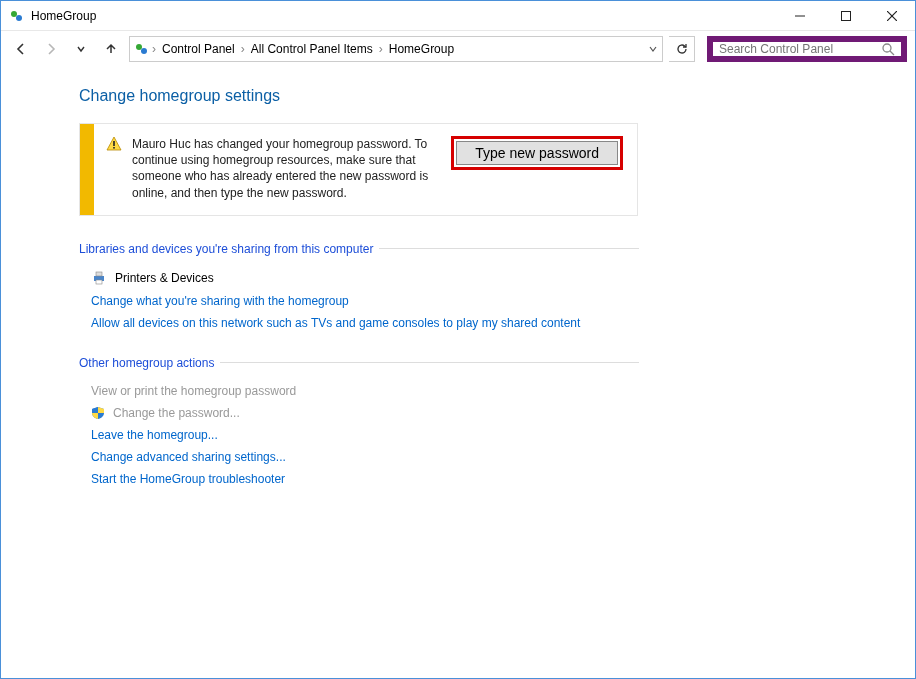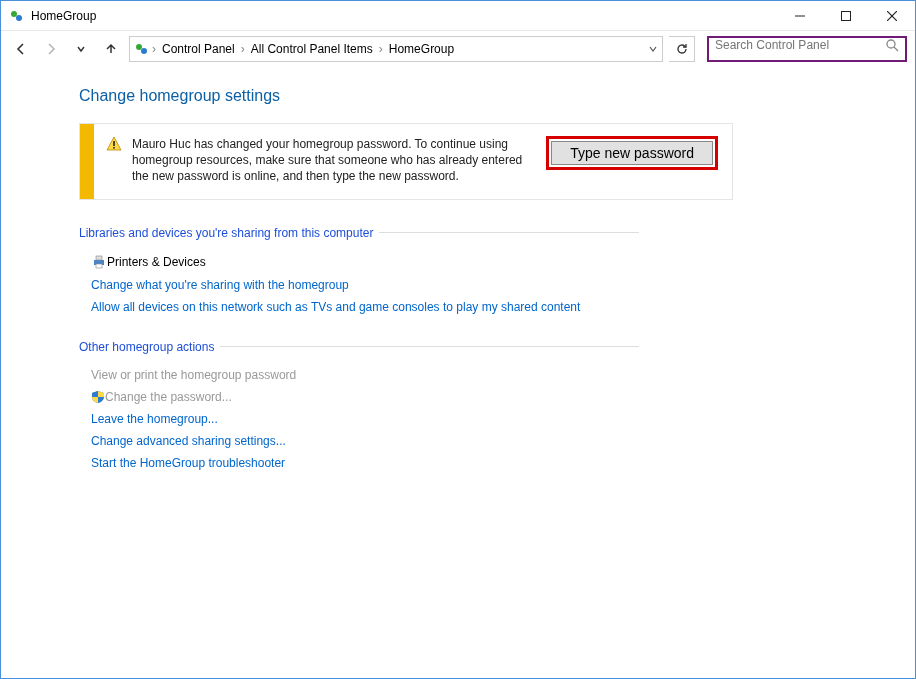--- a/index.html
+++ b/index.html
@@ -68,21 +68,21 @@
   .refresh-btn {
     width: 26px; height: 26px;
     border: 1px solid #ccc;
     border-left: none;
     display: flex; align-items: center; justify-content: center;
     cursor: pointer;
   }
   .searchbox {
     width: 200px;
     height: 26px;
-    border: 2px solid #701a75;
+    border: 6px solid #701a75;
     display: flex;
     align-items: flex-start;
     padding: 0 6px;
     margin-left: 6px;
   }
   .searchbox input {
     flex: 1;
     border: none;
     outline: none;
     font-size: 12px;
@@ -96,21 +96,21 @@
   .h1 {
     color: #0b5fa5;
     font-size: 16px;
     font-weight: 400;
     margin-bottom: 18px;
   }
   .alert-box {
     display: flex;
     border: 1px solid #e5e5e5;
     background: #fff;
-    width: 654px;
+    width: 559px;
     margin-bottom: 26px;
   }
   .alert-bar { width: 14px; background: #f2b900; }
   .alert-body { flex: 1; display: flex; padding: 12px 14px 14px 12px; gap: 10px; }
   .alert-text { flex: 1; font-size: 12px; line-height: 1.35; color: #222; }
   .alert-btn-wrap { display: flex; align-items: flex-start; }
   .hl-red { border: 3px solid #d60000; padding: 2px; display: inline-block; }
   .win-button {
     background: #e1e1e1;
     border: 1px solid #888;
@@ -125,21 +125,21 @@
     display: flex;
     align-items: center;
     margin-bottom: 10px;
     width: 560px;
     gap: 6px;
   }
   .section-head .line { flex: 1; height: 1px; background: #ddd; }
   .item-row {
     display: flex;
     align-items: center;
-    gap: 0;
+    gap: 8px;
     padding: 4px 0 4px 12px;
     font-size: 12px;
   }
   .link { color: #0066cc; cursor: pointer; }
   .disabled-link { color: #999; }
   .section-gap { height: 22px; }
   
   svg { display: block; }
 </style>
 </head>

